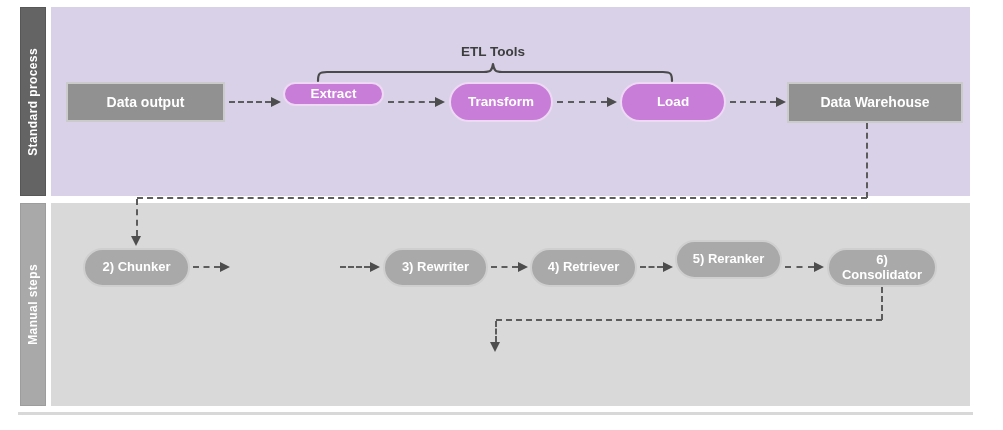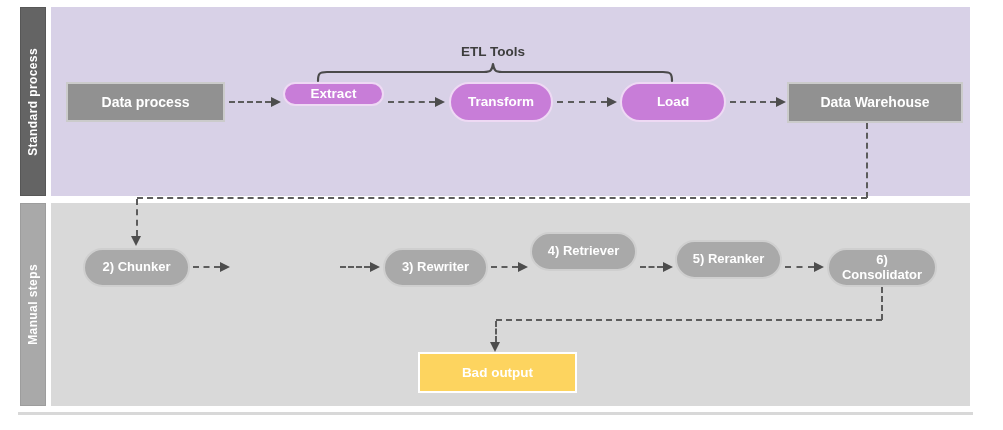--- a/index.html
+++ b/index.html
@@ -87,21 +87,21 @@
     <span>Manual steps</span>
   </div>
 
   <div class="sep" style="left:18px; top:412px; width:955px; height:3px;"></div>
 
   <div class="etl-label" style="left:418px; top:44px; width:150px;">ETL Tools</div>
   <svg class="bracket-svg" style="left:310px; top:45px;" width="370" height="40" viewBox="0 0 370 40">
     <path d="M 8 36 C 8 29, 9 27, 17 27 L 174 27 C 181 27, 182 25, 183 19 C 184 25, 185 27, 192 27 L 353 27 C 361 27, 362 29, 362 36" fill="none" stroke="#4a4a4a" stroke-width="2.2" stroke-linecap="round" stroke-linejoin="round"></path>
   </svg>
 
-  <div class="node rect-gray" style="left:66px; top:82px; width:159px; height:40px;">Data process</div>
+  <div class="node rect-gray" style="left:66px; top:82px; width:159px; height:40px;">Data output</div>
   <div class="node pill-purple" style="left:283px; top:82px; width:101px; height:24px;">Extract</div>
   <div class="node pill-purple" style="left:449px; top:82px; width:104px; height:40px;">Transform</div>
   <div class="node pill-purple" style="left:620px; top:82px; width:106px; height:40px;">Load</div>
   <div class="node rect-gray" style="left:787px; top:82px; width:176px; height:41px;">Data Warehouse</div>
 
   <div class="hdash" style="left:229px; top:101px; width:42px;"></div>
   <div class="arr-right" style="left:271px; top:97px;"></div>
   <div class="hdash" style="left:388px; top:101px; width:47px;"></div>
   <div class="arr-right" style="left:435px; top:97px;"></div>
   <div class="hdash" style="left:557px; top:101px; width:50px;"></div>
@@ -109,35 +109,34 @@
   <div class="hdash" style="left:730px; top:101px; width:46px;"></div>
   <div class="arr-right" style="left:776px; top:97px;"></div>
 
   <div class="vdash" style="left:866px; top:123px; height:75px;"></div>
   <div class="hdash" style="left:137px; top:197px; width:730px;"></div>
   <div class="vdash" style="left:136px; top:199px; height:37px;"></div>
   <div class="arr-down" style="left:131px; top:236px;"></div>
 
   <div class="node pill-gray" style="left:83px; top:248px; width:107px; height:39px;">2) Chunker</div>
   <div class="node pill-gray" style="left:383px; top:248px; width:105px; height:39px;">3) Rewriter</div>
-  <div class="node pill-gray" style="left:530px; top:232px; width:107px; height:39px;">4) Retriever</div>
+  <div class="node pill-gray" style="left:530px; top:248px; width:107px; height:39px;">4) Retriever</div>
   <div class="node pill-gray" style="left:675px; top:240px; width:107px; height:39px;">5) Reranker</div>
   <div class="node pill-gray" style="left:827px; top:248px; width:110px; height:39px;">6) Consolidator</div>
 
   <div class="hdash" style="left:193px; top:266px; width:27px;"></div>
   <div class="arr-right" style="left:220px; top:262px;"></div>
   <div class="hdash" style="left:340px; top:266px; width:30px;"></div>
   <div class="arr-right" style="left:370px; top:262px;"></div>
   <div class="hdash" style="left:491px; top:266px; width:27px;"></div>
   <div class="arr-right" style="left:518px; top:262px;"></div>
   <div class="hdash" style="left:640px; top:266px; width:23px;"></div>
   <div class="arr-right" style="left:663px; top:262px;"></div>
   <div class="hdash" style="left:785px; top:266px; width:29px;"></div>
   <div class="arr-right" style="left:814px; top:262px;"></div>
 
   <div class="vdash" style="left:881px; top:287px; height:33px;"></div>
   <div class="hdash" style="left:496px; top:319px; width:386px;"></div>
   <div class="vdash" style="left:495px; top:321px; height:21px;"></div>
   <div class="arr-down" style="left:490px; top:342px;"></div>
 
-  <div class="node rect-yellow" style="left:418px; top:352px; width:159px; height:41px;">Bad output</div>
 
 </div>
 
 </body></html>

